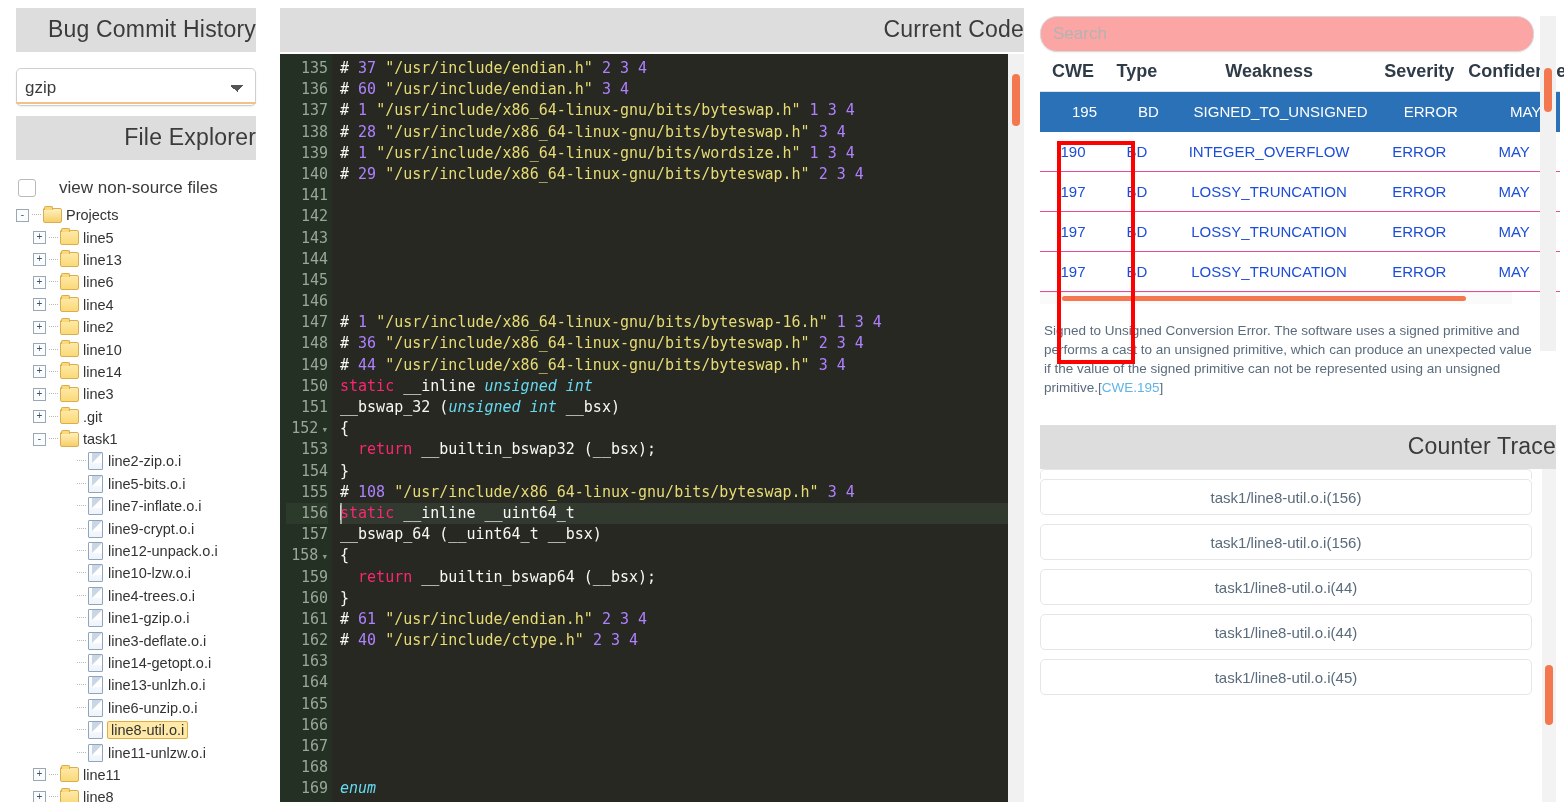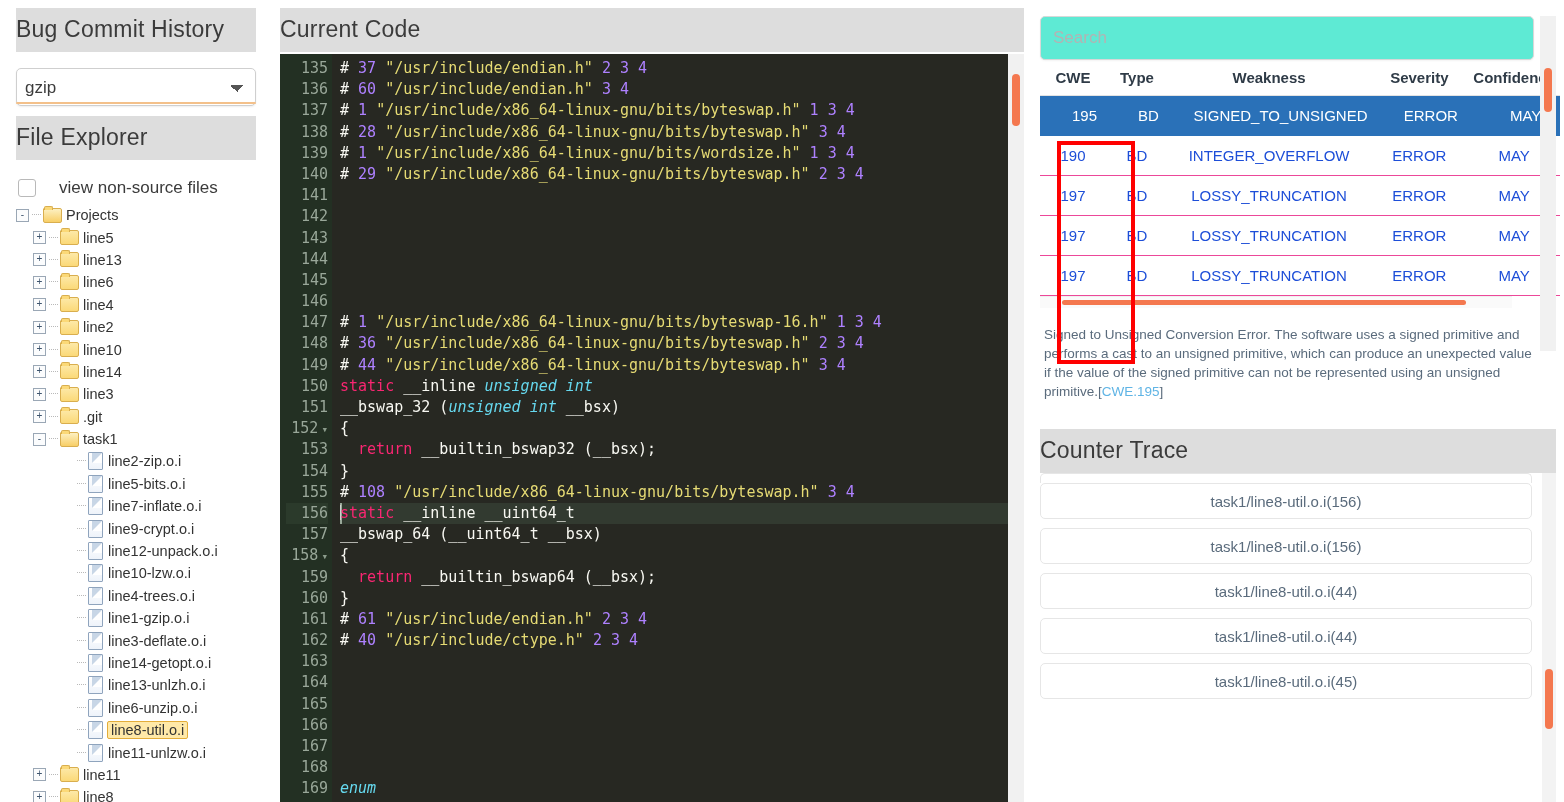--- a/index.html
+++ b/index.html
@@ -8,21 +8,21 @@
     background:#ffffff;
     font-family:"Liberation Sans", sans-serif;
     color:#222;
   }
   .app{display:flex;width:1564px;height:802px;}
 
   
   .panel-head{
     background:#dddddd;
     color:#3b3b3b;
-    text-align:left;
+    text-align:right;
     font-size:23px;
     font-weight:400;
     padding:8px 0 9px 0;
     letter-spacing:.2px;
   }
 
   
   .left{
     width:272px;
     flex:0 0 272px;
@@ -153,34 +153,34 @@
   }
 
   
   .right{
     flex:1 1 auto;box-sizing:border-box;padding:8px 8px 0 8px;position:relative;
     display:flex;flex-direction:column;overflow:hidden;
   }
   .buglist-box{position:relative;}
   .search-row{padding:8px 0 0 0;position:relative;}
   input.search{
-    width:calc(100% - 22px);box-sizing:border-box;height:44px;
-    border:1px solid #d8d8d8;border-radius:5px;background:#5eead4;
+    width:calc(100% - 22px);box-sizing:border-box;height:36px;
+    border:1px solid #d8d8d8;border-radius:17px;background:#fca5a5;
     font-size:17px;color:#3b3b3b;padding:4px 12px;
     font-family:"Liberation Sans",sans-serif;
     box-shadow:0 1px 2px rgba(0,0,0,.05);
   }
   input.search::placeholder{color:#b3b3b3;}
   .tablescroll{position:relative;width:calc(100% - 22px);}
   table.bugs{
     border-collapse:collapse;width:520px;table-layout:fixed;
     font-size:15px;color:#3d4a57;
   }
   table.bugs th{
-    font-weight:bold;font-size:15px;color:#2f3b47;
+    font-weight:bold;font-size:18px;color:#2f3b47;
     padding:9px 0 9px 0;text-align:center;border-bottom:1px solid #e3e3e3;
   }
   table.bugs td{
     padding:11px 0;text-align:center;border-bottom:1px solid #ec4899;color:#1d4ed8;
   }
   table.bugs tr.selected td{background:#2a71b8;color:#fff;border-bottom:1px solid #2a71b8;padding-left:23px;}
   .col-cwe{width:62px;}
   .col-type{width:58px;}
   .col-weak{width:190px;}
   .col-sev{width:92px;}

